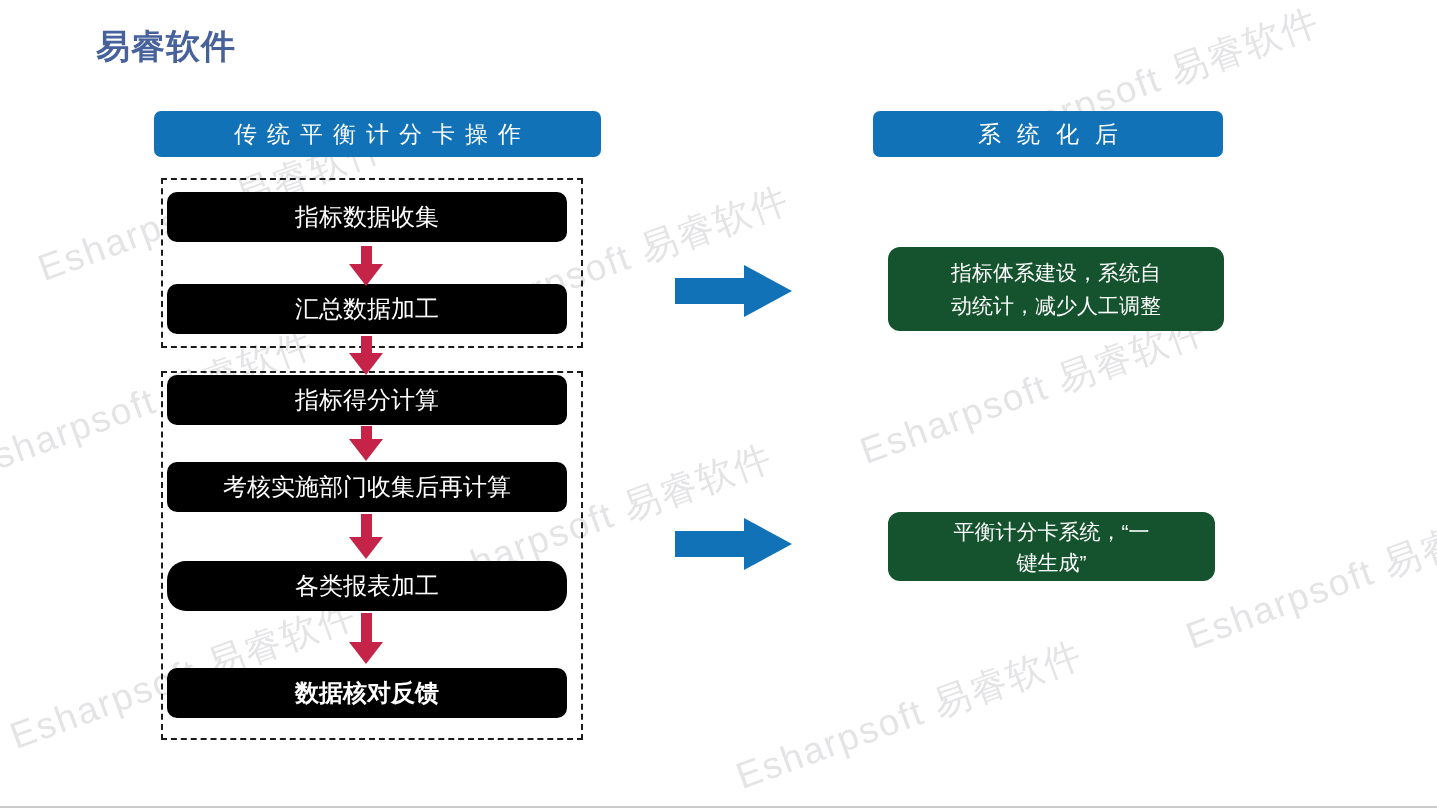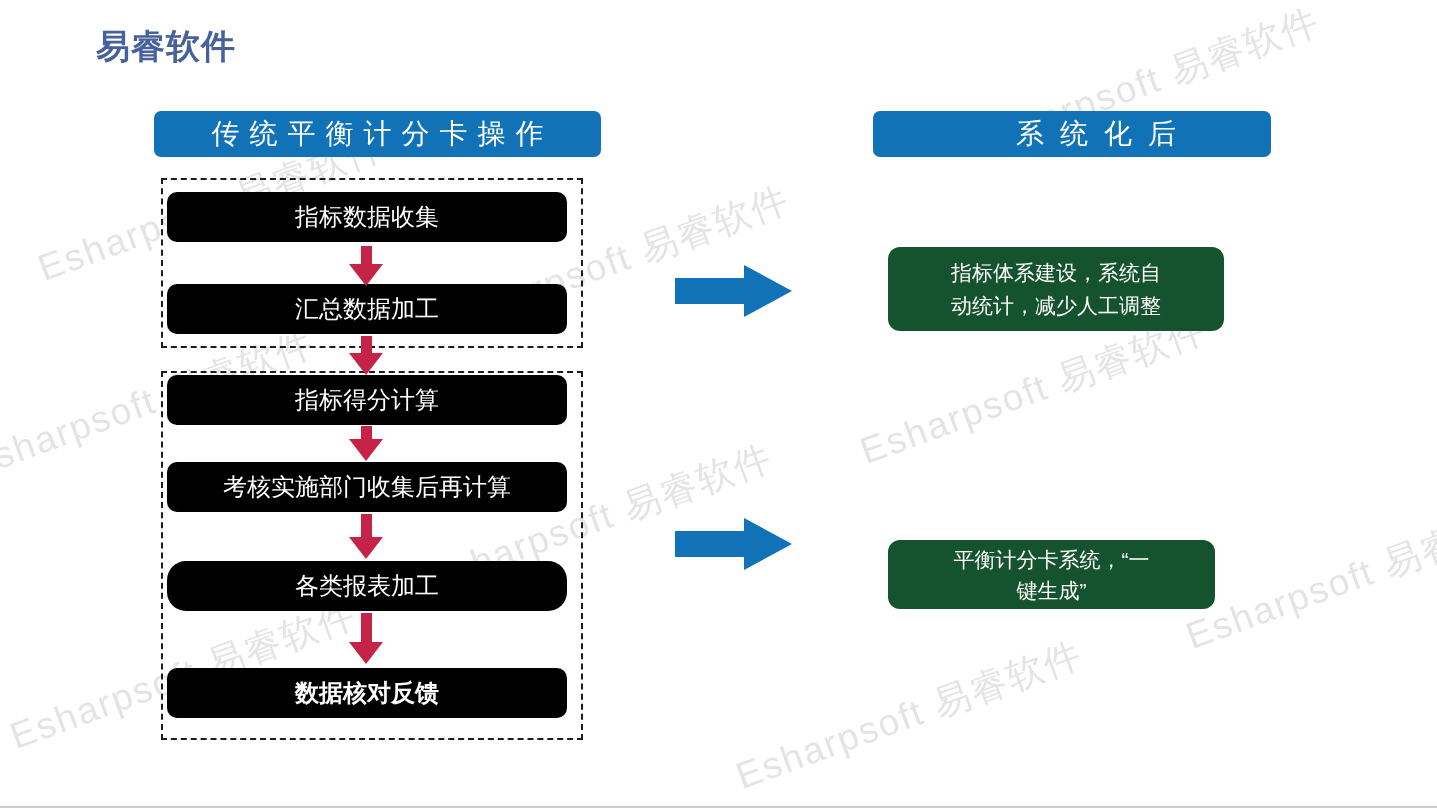--- a/index.html
+++ b/index.html
@@ -16,42 +16,42 @@
   }
   
   .page-title {
     position:absolute; left:96px; top:24px; z-index:2;
     font-size:34px; font-weight:700; color:#46619C; letter-spacing:1px;
   }
   
   .banner {
     position:absolute; z-index:2; background:#1172B7; border-radius:7px;
     color:#ffffff; display:flex; align-items:center; justify-content:center;
-    font-family:"DejaVu Serif","Liberation Serif",serif; font-size:28px;
+    font-family:"DejaVu Serif","Liberation Serif",serif; font-size:23px;
   }
   .banner.left  { left:154px; top:111px; width:447px; height:46px; letter-spacing:10px; text-indent:10px; }
-  .banner.right { left:873px; top:111px; width:350px; height:46px; letter-spacing:16px; text-indent:16px;padding-left:48px; }
+  .banner.right { left:873px; top:111px; width:350px; height:46px; letter-spacing:16px; text-indent:16px; }
   
   .frame { position:absolute; z-index:1; border:2px dashed #1c1c1c; background:transparent; }
   .frame.g1 { left:161px; top:178px; width:418px; height:166px; }
   .frame.g2 { left:161px; top:371px; width:418px; height:365px; }
   
   .step {
     position:absolute; z-index:2; left:167px; width:400px; height:50px;
     background:#000000; border-radius:10px; color:#ffffff; font-size:24px;
     display:flex; align-items:center; justify-content:center;
   }
   
   .result {
     position:absolute; z-index:2; background:#14532d; border-radius:12px;
     color:#ffffff; font-size:21px; text-align:center; white-space:pre-line;
     display:flex; align-items:center; justify-content:center;
   }
   .result.r1 { left:888px; top:247px; width:336px; height:84px; line-height:33px; }
-  .result.r2 { left:888px; top:512px; width:327px; height:69px; line-height:31px;margin-top:28px; }
+  .result.r2 { left:888px; top:512px; width:327px; height:69px; line-height:31px; }
   
   .darrow {
     position:absolute; z-index:3; left:349px; width:34px;
     display:flex; flex-direction:column; align-items:center;
   }
   .darrow .stem { width:11px; flex:1; background:#C52347; }
   .darrow .head {
     width:0; height:0;
     border-left:17px solid transparent; border-right:17px solid transparent;
     border-top:22px solid #C52347;

